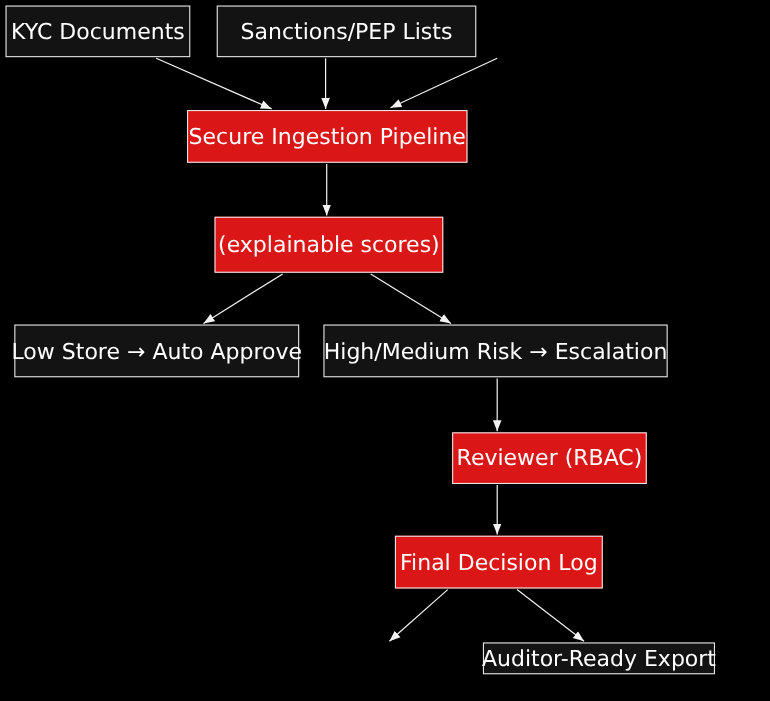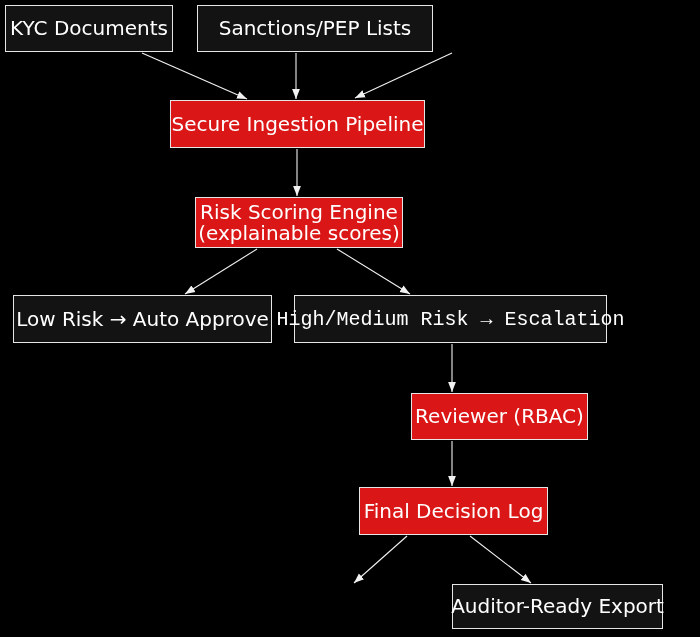--- a/index.html
+++ b/index.html
@@ -42,25 +42,25 @@
   .node.accent {
     background: #db1616;
   }
   
   #n-kyc       { left:   5px; top:   5px; width: 168px; height: 47px; }
   #n-sanctions { left: 197px; top:   5px; width: 236px; height: 47px; }
   #n-adverse   { left: 421px; top:   5px; width: 161px; height: 47px; }
   #n-ingestion { left: 170px; top: 100px; width: 255px; height: 48px; text-align: center; }
   #n-risk      { left: 195px; top: 197px; width: 208px; height: 51px; }
   #n-low       { left:  13px; top: 295px; width: 259px; height: 48px; }
-  #n-high      { left: 294px; top: 295px; width: 313px; height: 48px; font-family: Liberation Mono, monospace; }
+  #n-high      { left: 294px; top: 295px; width: 313px; height: 48px; }
   #n-reviewer  { left: 363px; top: 393px; width: 177px; height: 47px; margin-left: 48px; }
   #n-final     { left: 359px; top: 487px; width: 189px; height: 48px; }
   #n-ropa      { left: 188px; top: 584px; width: 249px; height: 45px; }
-  #n-auditor   { left: 452px; top: 584px; width: 211px; height: 45px; justify-content: center; }
+  #n-auditor   { left: 439px; top: 584px; width: 211px; height: 29px; justify-content: center; }
 
   #edges line {
     stroke: #f2f2f2;
     stroke-width: 1.1;
   }
 </style>
 </head>
 <body>
 
 <div id="canvas">
@@ -90,26 +90,25 @@
   <div class="node" id="n-sanctions">
     <span>Sanctions/PEP Lists</span>
   </div>
 
 
   <div class="node accent" id="n-ingestion">
     <span>Secure Ingestion Pipeline</span>
   </div>
 
   <div class="node accent" id="n-risk">
-    <span>Risk Scoring Engine</span>
     <span>(explainable scores)</span>
   </div>
 
   <div class="node" id="n-low">
-    <span>Low Risk → Auto Approve</span>
+    <span>Low Store → Auto Approve</span>
   </div>
 
   <div class="node" id="n-high">
     <span>High/Medium Risk → Escalation</span>
   </div>
 
   <div class="node accent" id="n-reviewer">
     <span>Reviewer (RBAC)</span>
   </div>
 

